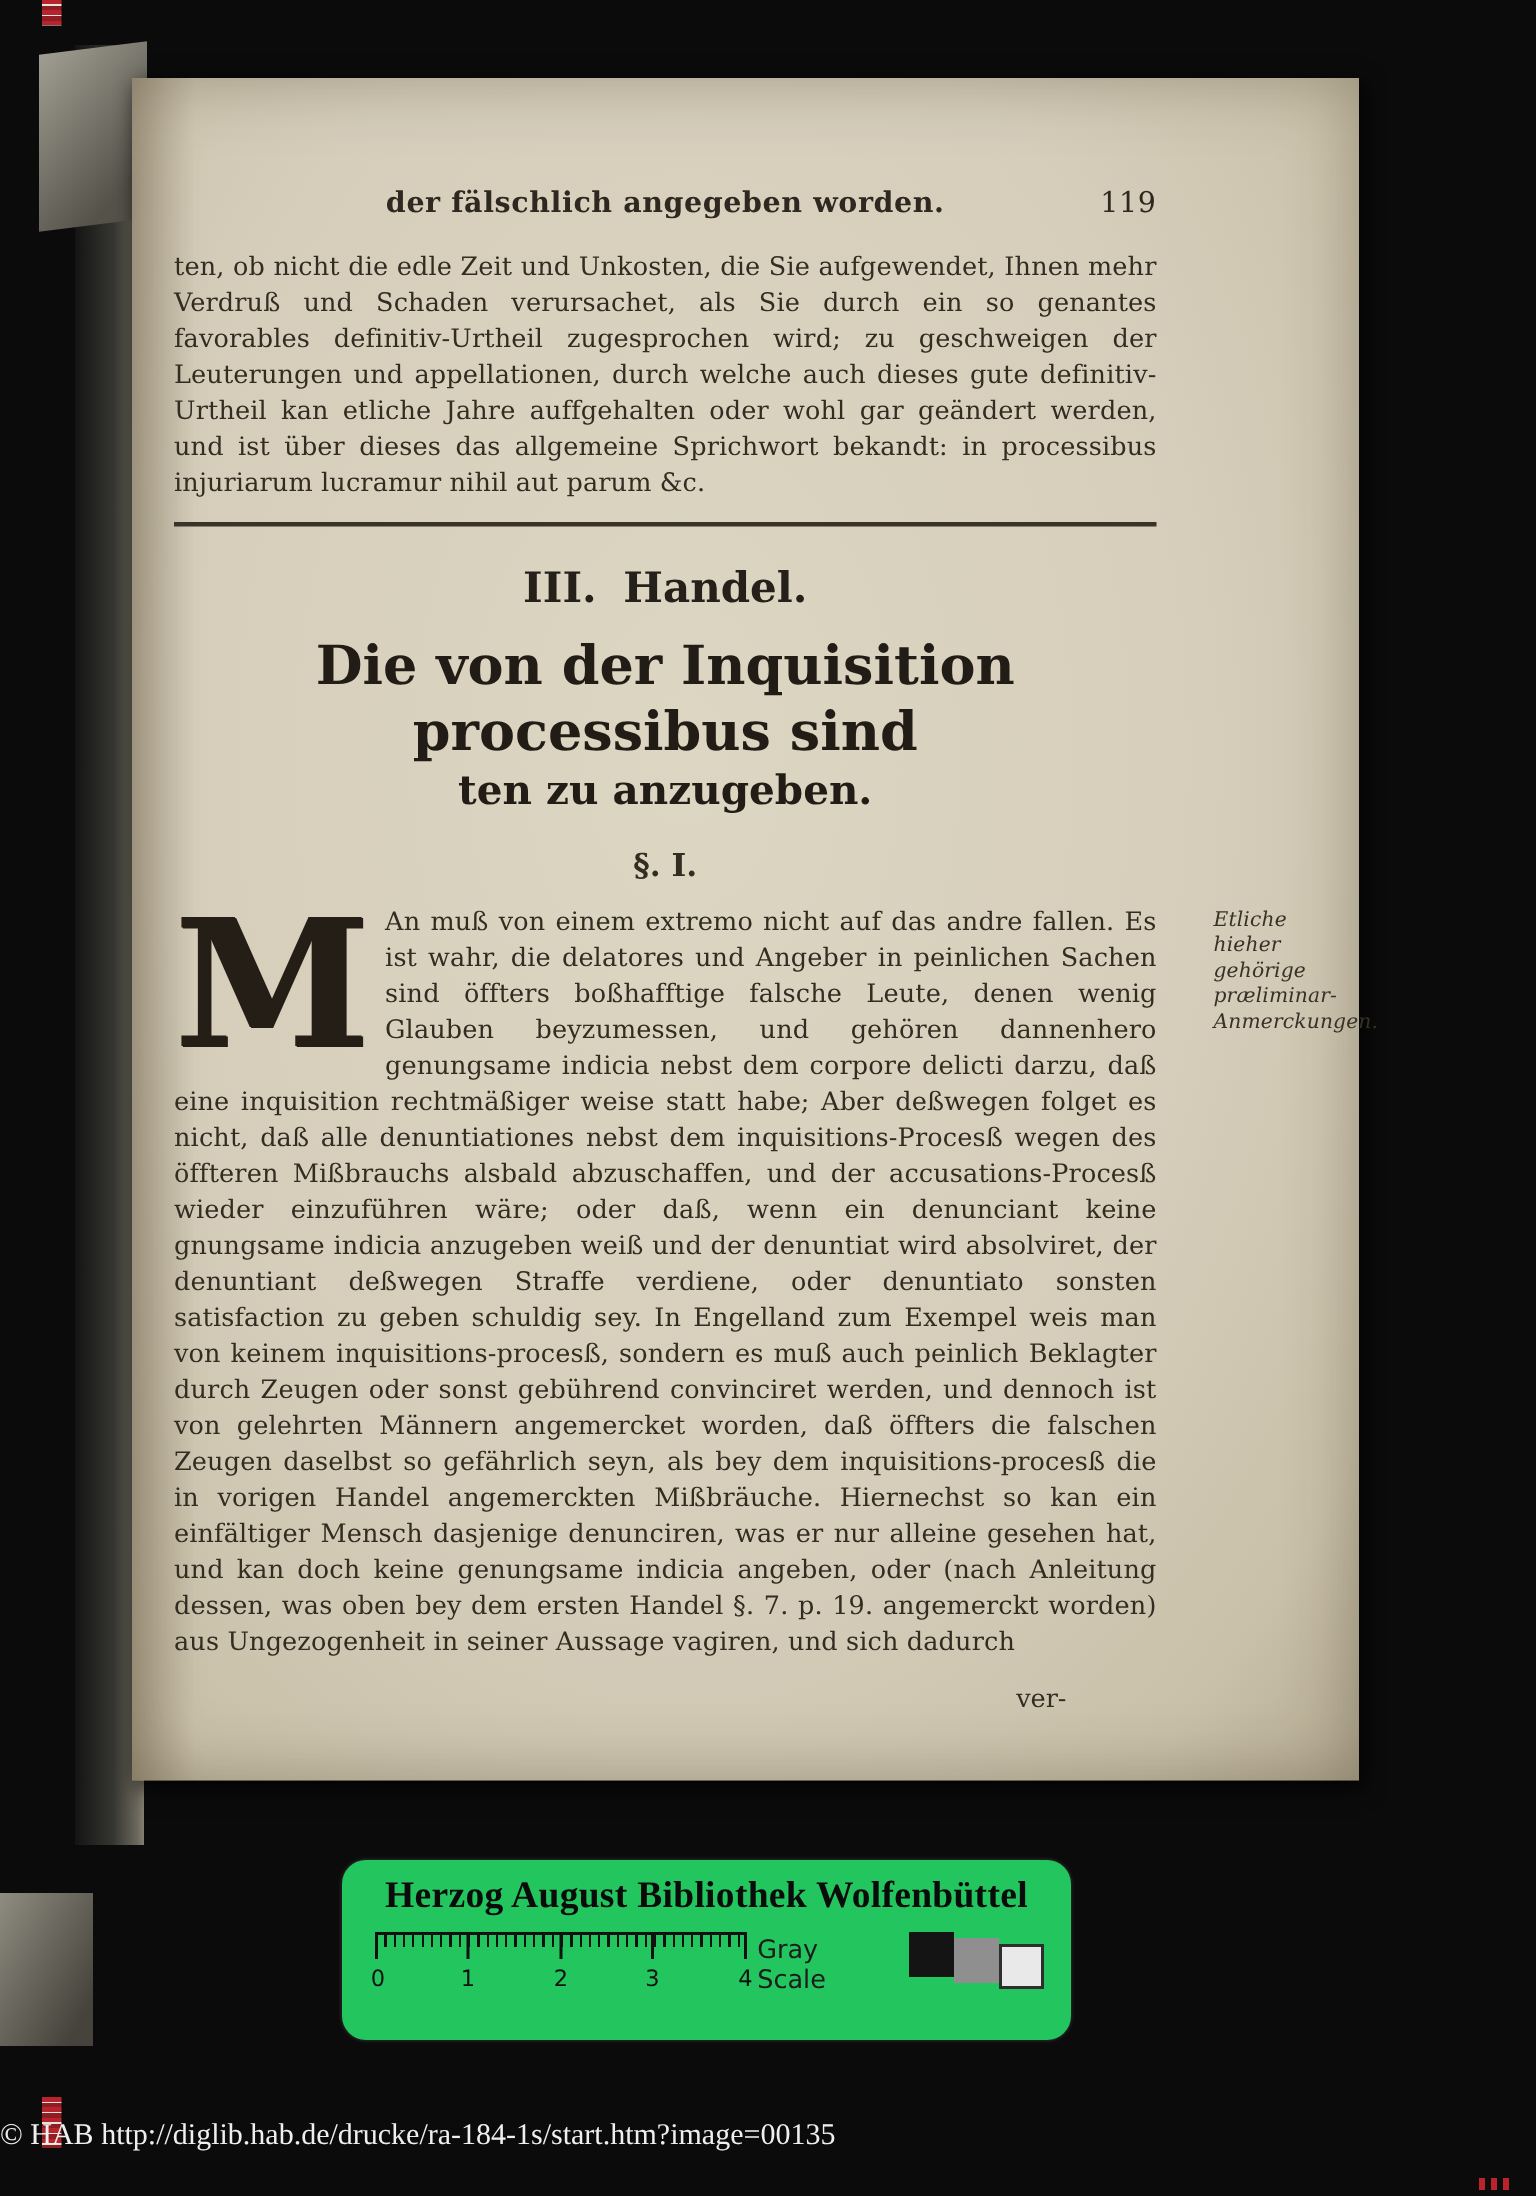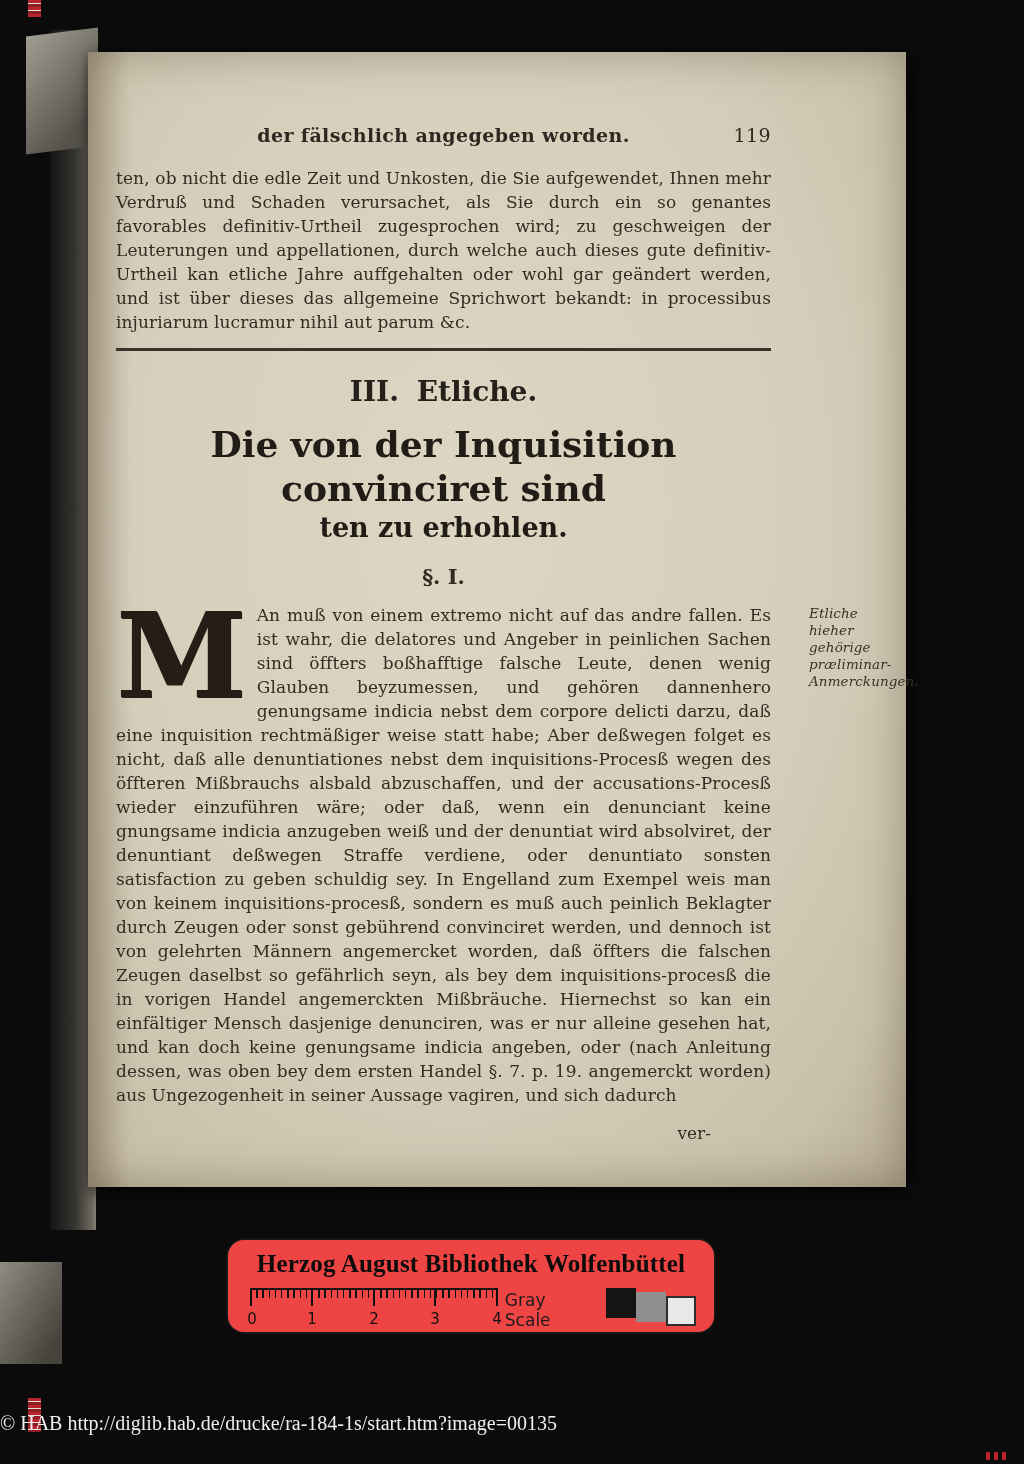--- a/index.html
+++ b/index.html
@@ -80,22 +80,22 @@
   }
   .margin-note {
     position:absolute; left:662px; top:2px; width:96px;
     font-size:13.5px; line-height:17px; font-style:italic;
     text-align:left; color:#38312700; color:#383127;margin-left:31px;
   }
   .catchword { text-align:right; margin-top:16px; padding-right:60px; font-size:17px; }
 
   
   .hab-label {
-    position:absolute; left:228px; top:1240px; width:486px; height:92px;
-    background:#ef4444; border-radius:16px;
+    position:absolute; left:228px; top:1240px; width:486px; height:120px;
+    background:#22c55e; border-radius:16px;
     padding:10px 18px 8px 18px;
     box-shadow:0 0 3px rgba(255,255,255,.2);
   }
   .label-title {
     font-family:"Liberation Serif", serif; font-weight:700;
     font-size:25px; text-align:center; color:#0b0b0b; letter-spacing:.2px;
   }
   .label-row { display:flex; align-items:flex-start; margin-top:10px; }
   .ruler { position:relative; width:250px; height:44px; margin-left:4px; }
   .ruler-ticks {
@@ -139,25 +139,25 @@
 
     <div class="running-head">
       <span>der fälschlich angegeben worden.</span>
       <span class="page-number">119</span>
     </div>
 
     <p class="intro">ten, ob nicht die edle Zeit und Unkosten, die Sie aufgewendet, Ihnen mehr Verdruß und Schaden verursachet, als Sie durch ein so genantes favorables definitiv-Urtheil zugesprochen wird; zu geschweigen der Leuterungen und appellationen, durch welche auch dieses gute definitiv-Urtheil kan etliche Jahre auffgehalten oder wohl gar geändert werden, und ist über dieses das allgemeine Sprichwort bekandt: in processibus injuriarum lucramur nihil aut parum &amp;c.</p>
 
     <div class="divider"></div>
 
-    <div class="section-heading">III. Etliche.</div>
+    <div class="section-heading">III. Handel.</div>
 
     <div class="chapter-title">
-      <span class="t1">Die von der Inquisition convinciret sind</span>
-      <span class="t3">ten zu erhohlen.</span>
+      <span class="t1">Die von der Inquisition processibus sind</span>
+      <span class="t3">ten zu anzugeben.</span>
     </div>
 
     <div class="para-mark">§. I.</div>
 
     <div class="body-wrap">
       <span class="dropcap">M</span><span>An muß von einem extremo nicht auf das andre fallen. Es ist wahr, die delatores und Angeber in peinlichen Sachen sind öffters boßhafftige falsche Leute, denen wenig Glauben beyzumessen, und gehören dannenhero genungsame indicia nebst dem corpore delicti darzu, daß eine inquisition rechtmäßiger weise statt habe; Aber deßwegen folget es nicht, daß alle denuntiationes nebst dem inquisitions-Procesß wegen des öffteren Mißbrauchs alsbald abzuschaffen, und der accusations-Procesß wieder einzuführen wäre; oder daß, wenn ein denunciant keine gnungsame indicia anzugeben weiß und der denuntiat wird absolviret, der denuntiant deßwegen Straffe verdiene, oder denuntiato sonsten satisfaction zu geben schuldig sey. In Engelland zum Exempel weis man von keinem inquisitions-procesß, sondern es muß auch peinlich Beklagter durch Zeugen oder sonst gebührend convinciret werden, und dennoch ist von gelehrten Männern angemercket worden, daß öffters die falschen Zeugen daselbst so gefährlich seyn, als bey dem inquisitions-procesß die in vorigen Handel angemerckten Mißbräuche. Hiernechst so kan ein einfältiger Mensch dasjenige denunciren, was er nur alleine gesehen hat, und kan doch keine genungsame indicia angeben, oder (nach Anleitung dessen, was oben bey dem ersten Handel §. 7. p. 19. angemerckt worden) aus Ungezogenheit in seiner Aussage vagiren, und sich dadurch</span>
       <div class="margin-note">Etliche hieher gehörige præliminar-Anmerckungen.</div>
     </div>
 
     <div class="catchword">ver-</div>

